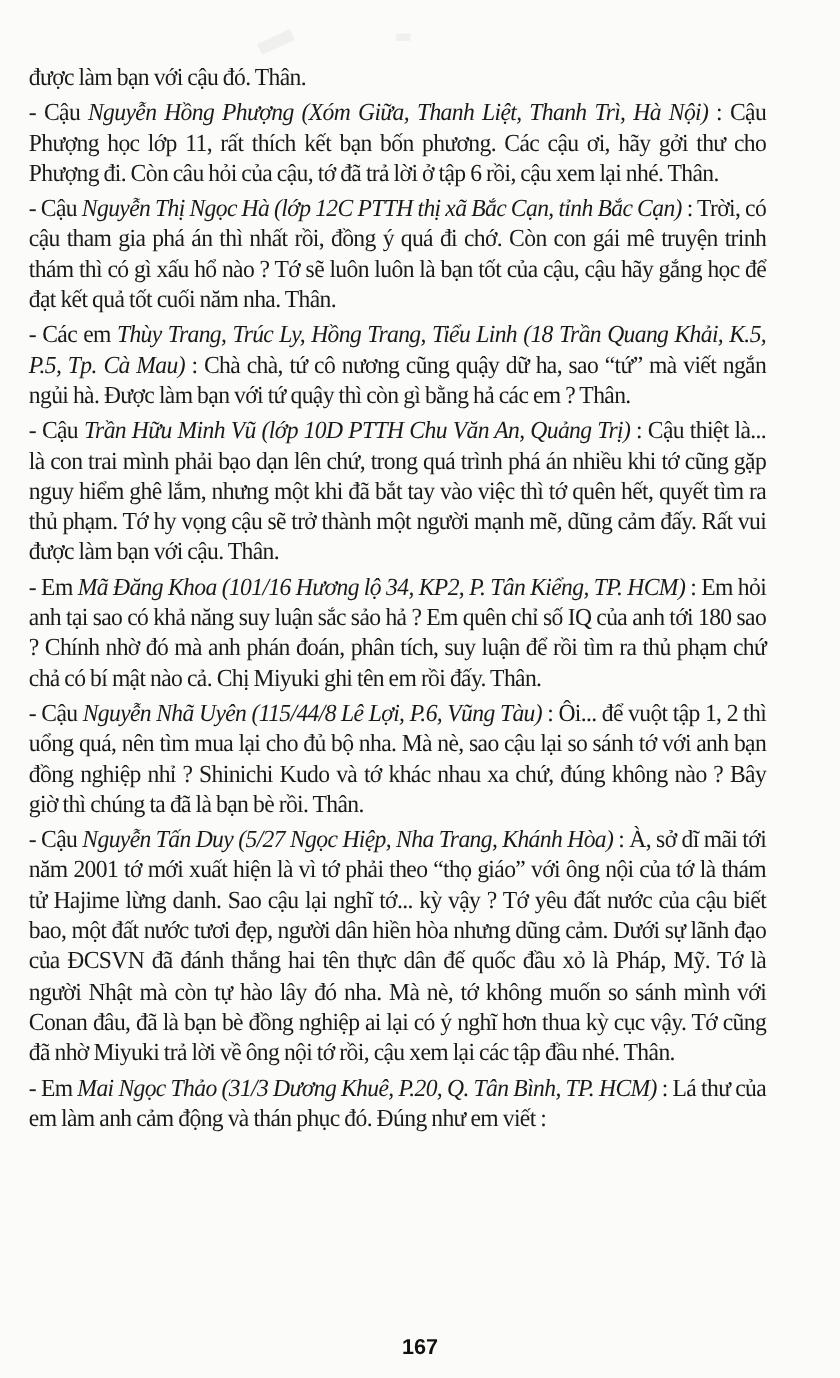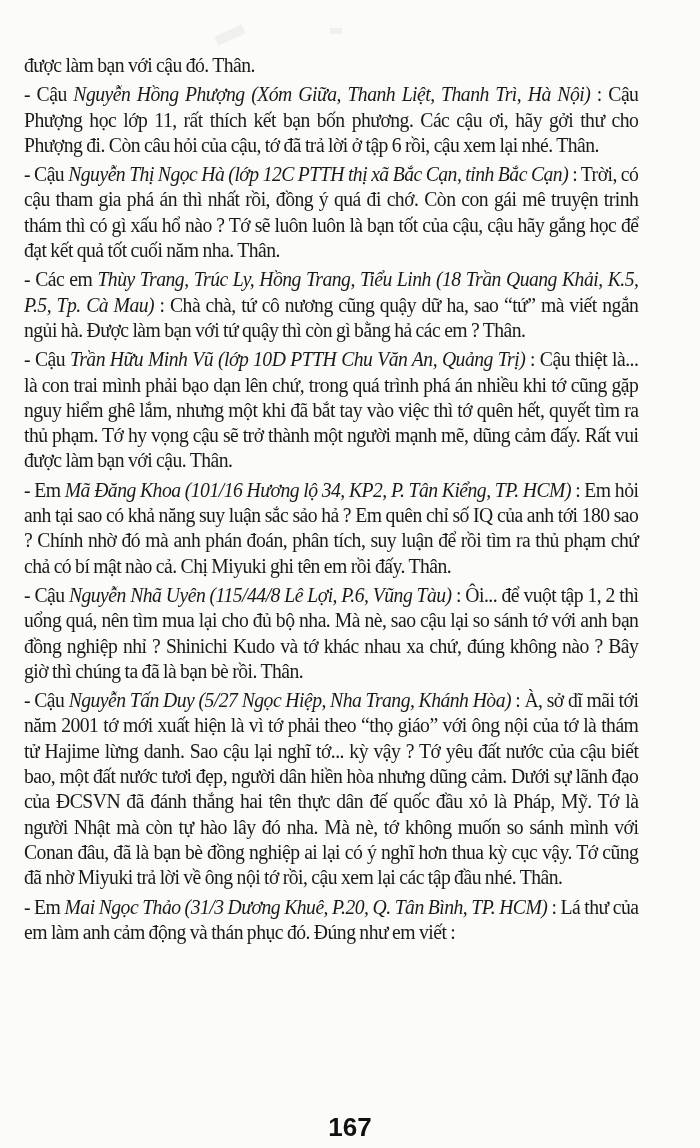--- a/index.html
+++ b/index.html
@@ -13,21 +13,21 @@
   .para {
     font-size:20.5px; line-height:25.3px; text-align:justify;
     letter-spacing:-0.55px; word-spacing:-0.5px;
     margin:0 0 4px 0;
     transform:scaleX(0.96); transform-origin:left top; width:640px;
   }
   .para i { font-style:italic; }
   .pagenum {
     position:absolute; left:0; width:700px; top:1112px; text-align:center;
     font-family:"Liberation Sans", "DejaVu Sans", sans-serif; font-weight:bold;
-    font-size:26px; color:#111;
+    font-size:18px; color:#111;
   }
   .smudge { position:absolute; background:#ddd; opacity:0.35; }
 </style>
 </head>
 <body>
 
 <div class="smudge" style="left:215px;top:30px;width:30px;height:10px;transform:rotate(-25deg);"></div>
 <div class="smudge" style="left:330px;top:28px;width:12px;height:6px;"></div>
 
 <div class="page" id="page">

